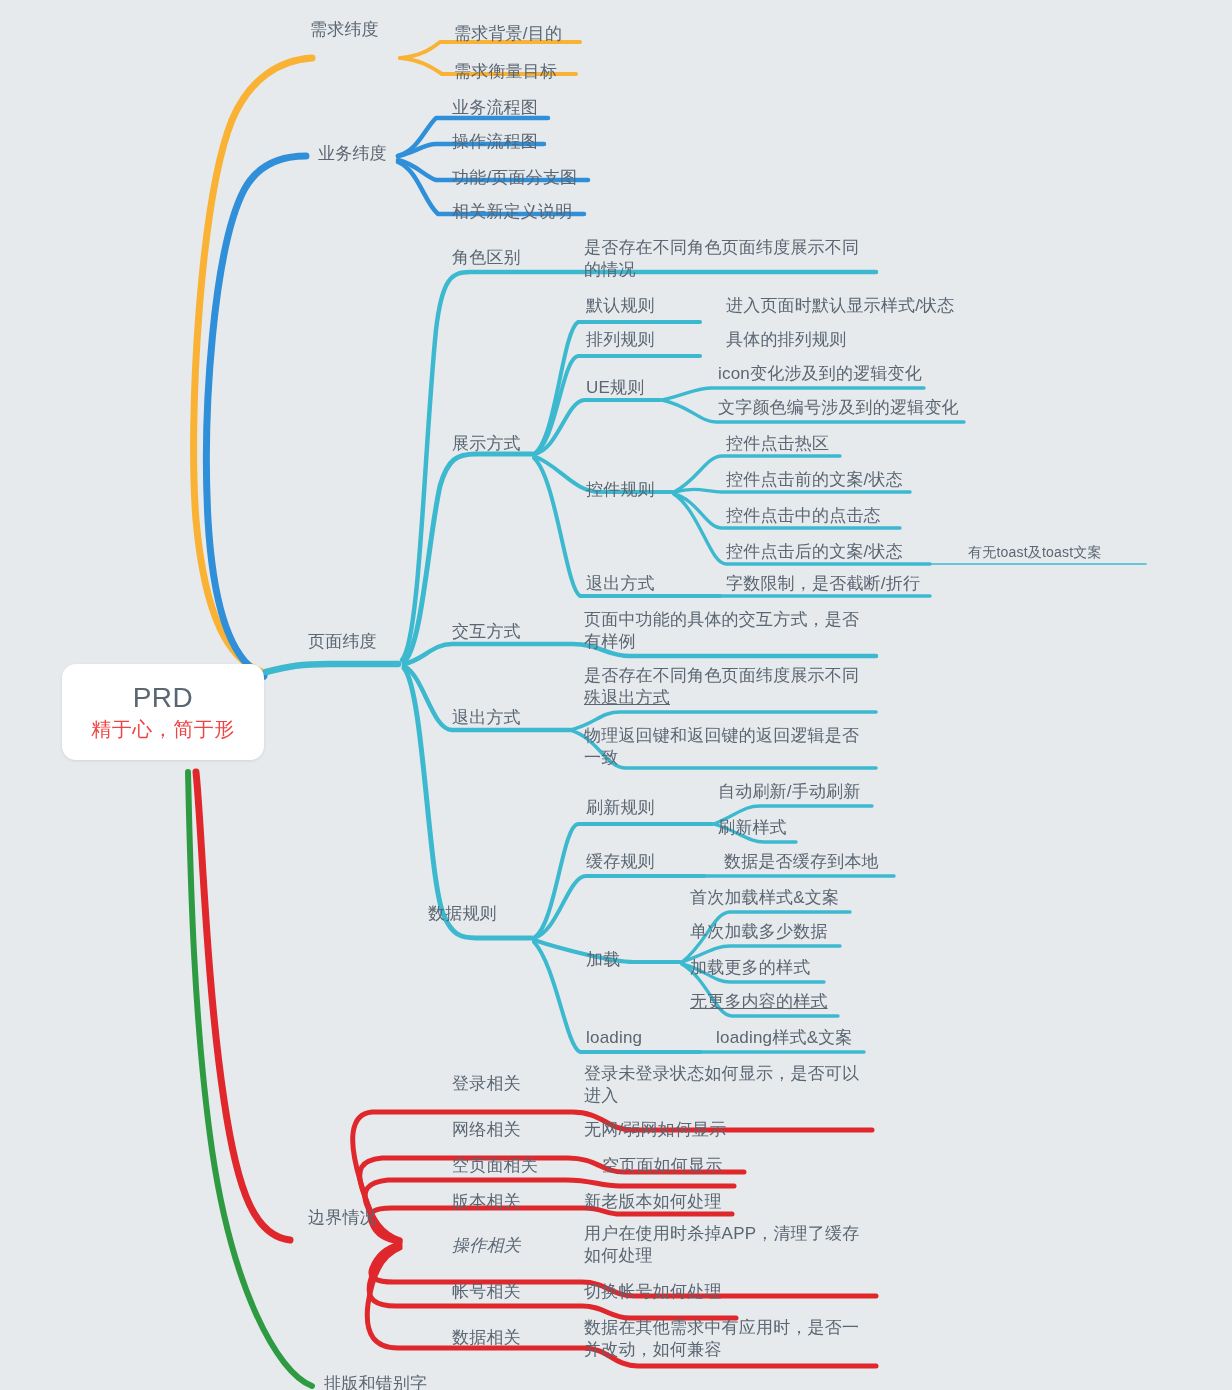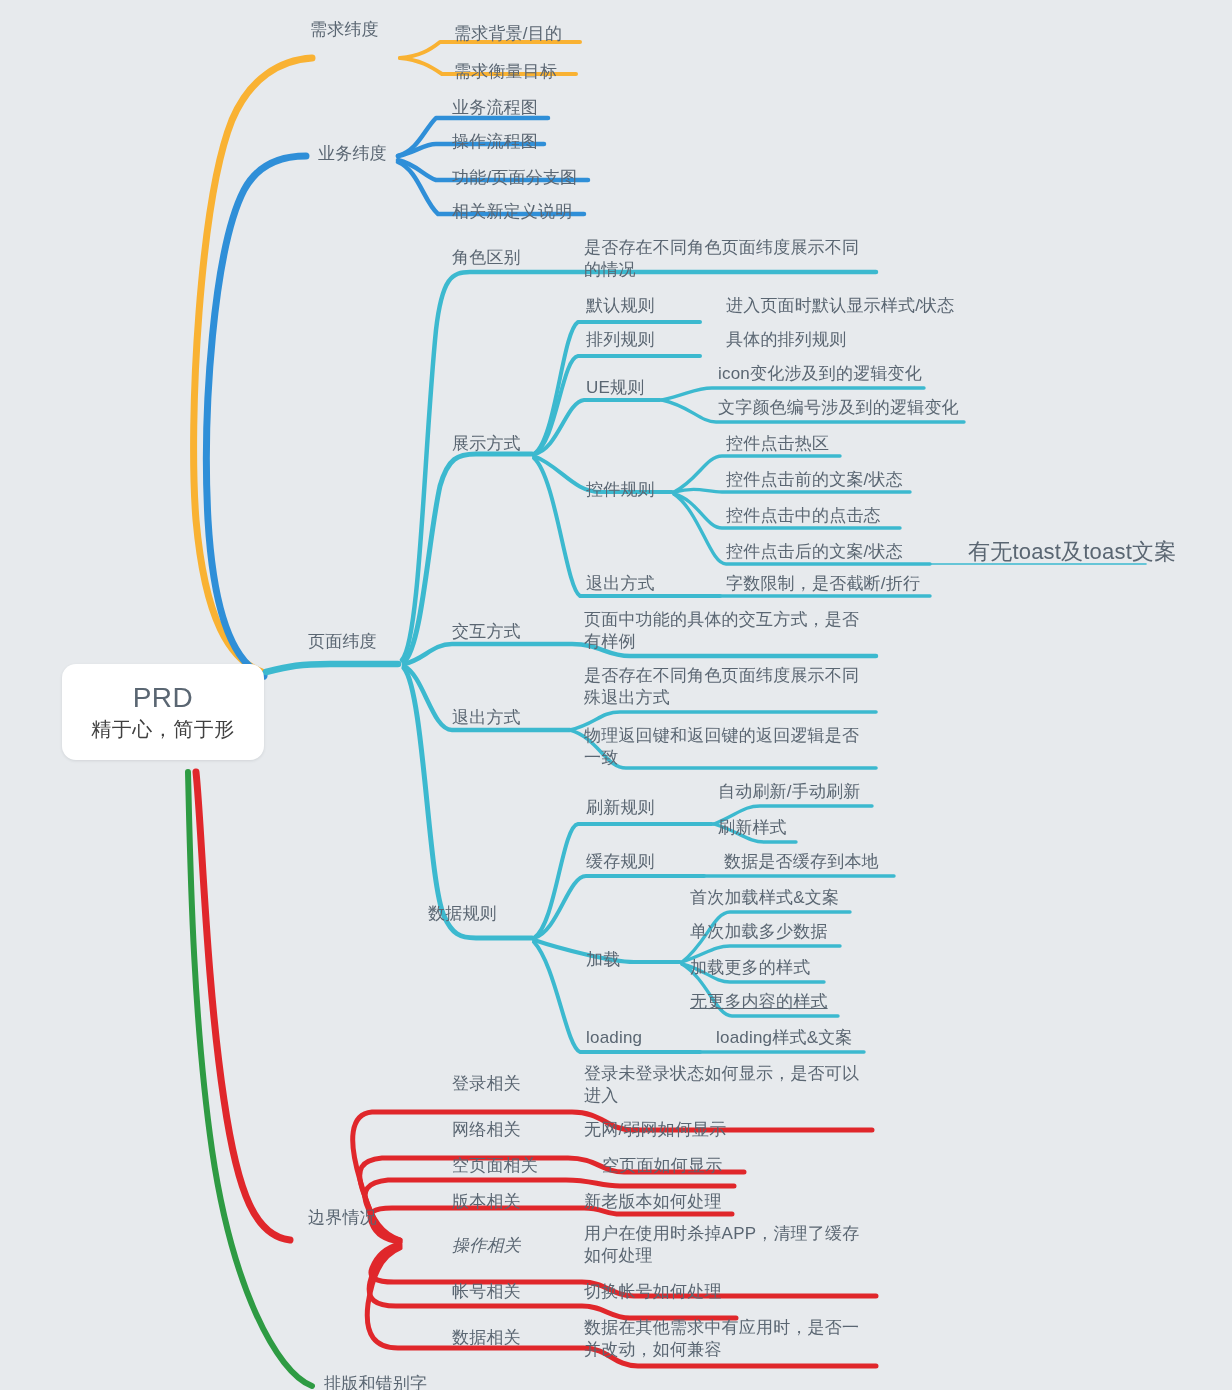--- a/index.html
+++ b/index.html
@@ -14,34 +14,34 @@
   }
   #map{position:absolute;top:0;left:0;width:1232px;height:1390px;}
   .lbl{
     position:absolute;
     font-size:17px;
     line-height:24px;
     color:#5a6672;
     white-space:pre;
     letter-spacing:0.2px;
   }
-  .lbl.small{font-size:22px;}
+  .lbl.small{font-size:14px;}
   .center-node{
     position:absolute;
     left:62px;top:664px;
     width:202px;height:96px;
     background:#ffffff;
     border-radius:14px;
     box-shadow:0 1px 3px rgba(60,70,80,.13);
     display:flex;flex-direction:column;
     align-items:center;justify-content:center;
     gap:2px;
   }
   .center-node .t1{font-size:28px;color:#5a6672;letter-spacing:.5px;}
-  .center-node .t2{font-size:20px;color:#404040;letter-spacing:.5px;}
+  .center-node .t2{font-size:20px;color:#ef4444;letter-spacing:.5px;}
   svg path{fill:none;stroke-linecap:round;stroke-linejoin:round;}
 </style>
 </head>
 <body>
 
 <svg id="map" viewBox="0 0 1232 1390" xmlns="http://www.w3.org/2000/svg">
 
   <g>
     <path d="M262,672 C230,660 205,620 196,520 C188,420 200,200 232,120 C250,78 280,60 312,58" stroke="#f9b233" stroke-width="7"></path>
     <path d="M400,58 C420,56 430,50 440,42 L580,42" stroke="#f9b233" stroke-width="4"></path>
@@ -173,21 +173,21 @@
 
 <div class="lbl" style="left:586px;top:572px;">退出方式</div>
 <div class="lbl" style="left:726px;top:572px;">字数限制，是否截断/折行</div>
 
 <div class="lbl" style="left:452px;top:620px;">交互方式</div>
 <div class="lbl" style="left:584px;top:608px;">页面中功能的具体的交互方式，是否</div>
 <div class="lbl" style="left:584px;top:630px;">有样例</div>
 
 <div class="lbl" style="left:452px;top:706px;">退出方式</div>
 <div class="lbl" style="left:584px;top:664px;">是否存在不同角色页面纬度展示不同</div>
-<div class="lbl" style="left:584px;top:686px;">殊退出方式</div>
+<div class="lbl" style="left:584px;top:686px;text-decoration:underline;">殊退出方式</div>
 <div class="lbl" style="left:584px;top:724px;">物理返回键和返回键的返回逻辑是否</div>
 <div class="lbl" style="left:584px;top:746px;">一致</div>
 
 <div class="lbl" style="left:428px;top:902px;">数据规则</div>
 
 <div class="lbl" style="left:586px;top:796px;">刷新规则</div>
 <div class="lbl" style="left:718px;top:780px;">自动刷新/手动刷新</div>
 <div class="lbl" style="left:718px;top:816px;">刷新样式</div>
 
 <div class="lbl" style="left:586px;top:850px;">缓存规则</div>

